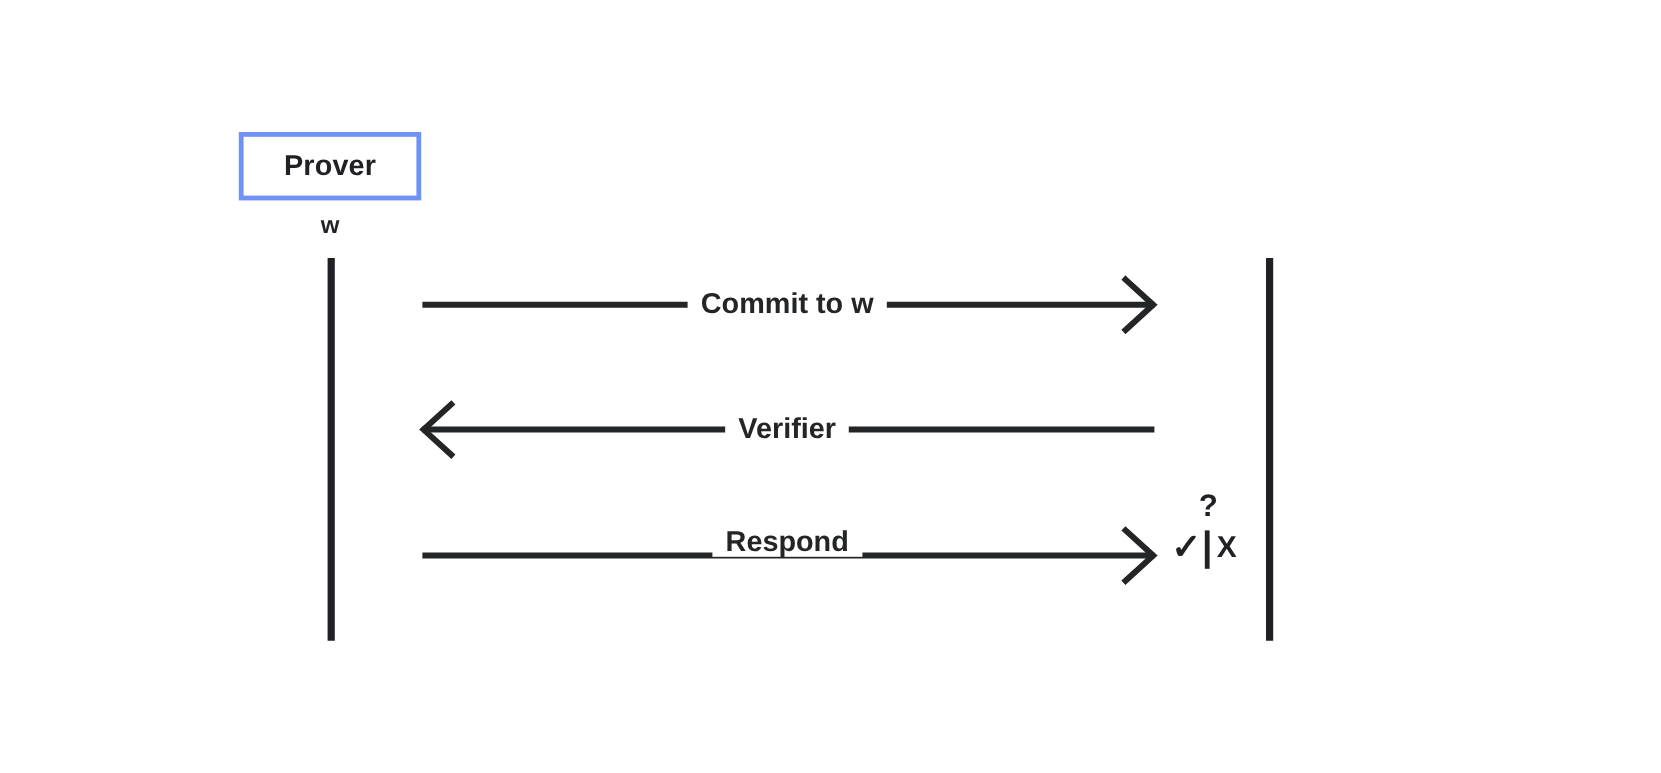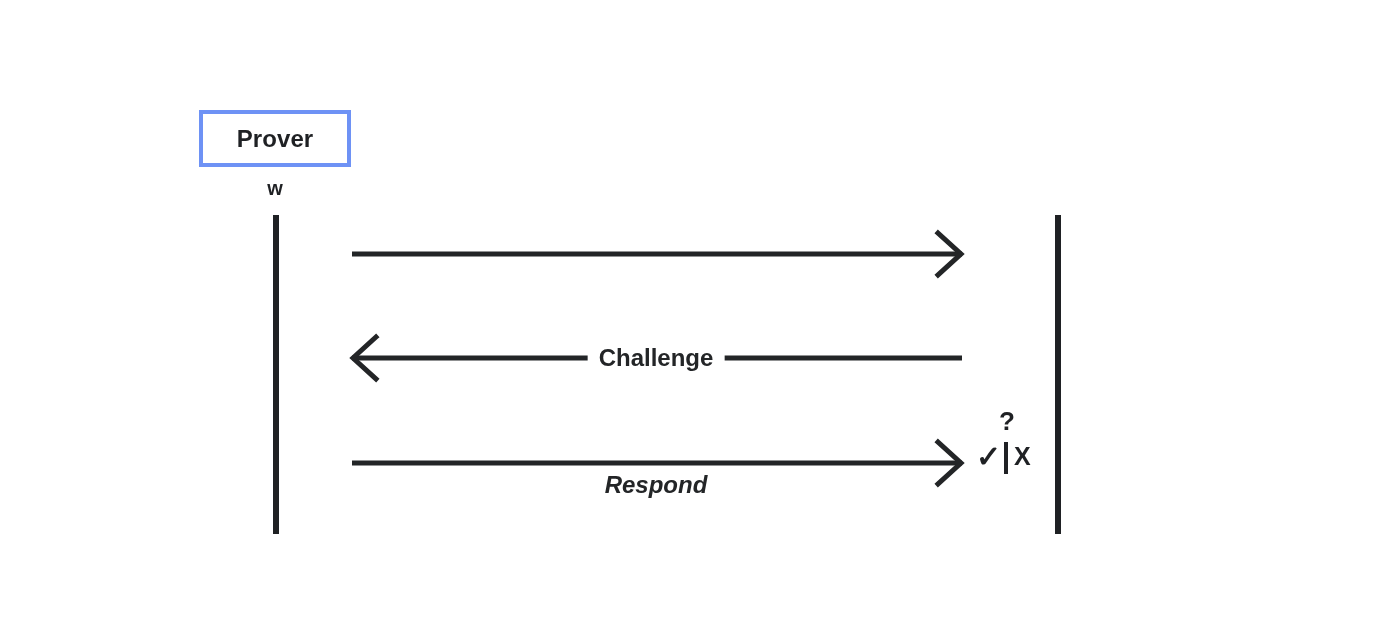--- a/index.html
+++ b/index.html
@@ -68,21 +68,21 @@
     font-size: 24px;
     color: #232527;
     background: #ffffff;
     padding: 0 11px;
     line-height: 1;
     white-space: nowrap;
     transform: translate(-50%, -50%);
   }
   #msg-label-commit   { left: 656px; top: 254px; }
   #msg-label-challenge{ left: 656px; top: 358px; }
-  #msg-label-respond  { left: 656px; top: 485px; font-style: italic; }
+  #msg-label-respond  { left: 656px; top: 452px; }
 
   
   #verify-outcome {
     position: absolute;
     left: 971px;
     top: 408px;
     width: 72px;
     height: 72px;
   }
   #verify-question {
@@ -153,22 +153,23 @@
     </g>
   </svg>
 
   <div class="actor-box" id="actor-prover-box">
     <span class="actor-label">Prover</span>
   </div>
 
   <div id="witness-label">w</div>
 
 
+  <div class="msg-label" id="msg-label-commit">Commit to w</div>
 
-  <div class="msg-label" id="msg-label-challenge">Challenge</div>
+  <div class="msg-label" id="msg-label-challenge">Verifier</div>
 
   <div class="msg-label" id="msg-label-respond">Respond</div>
 
   <div id="verify-outcome">
     <div id="verify-question">?</div>
     <div id="verify-check">✓</div>
     <div id="verify-separator"></div>
     <div id="verify-cross">X</div>
   </div>
 

